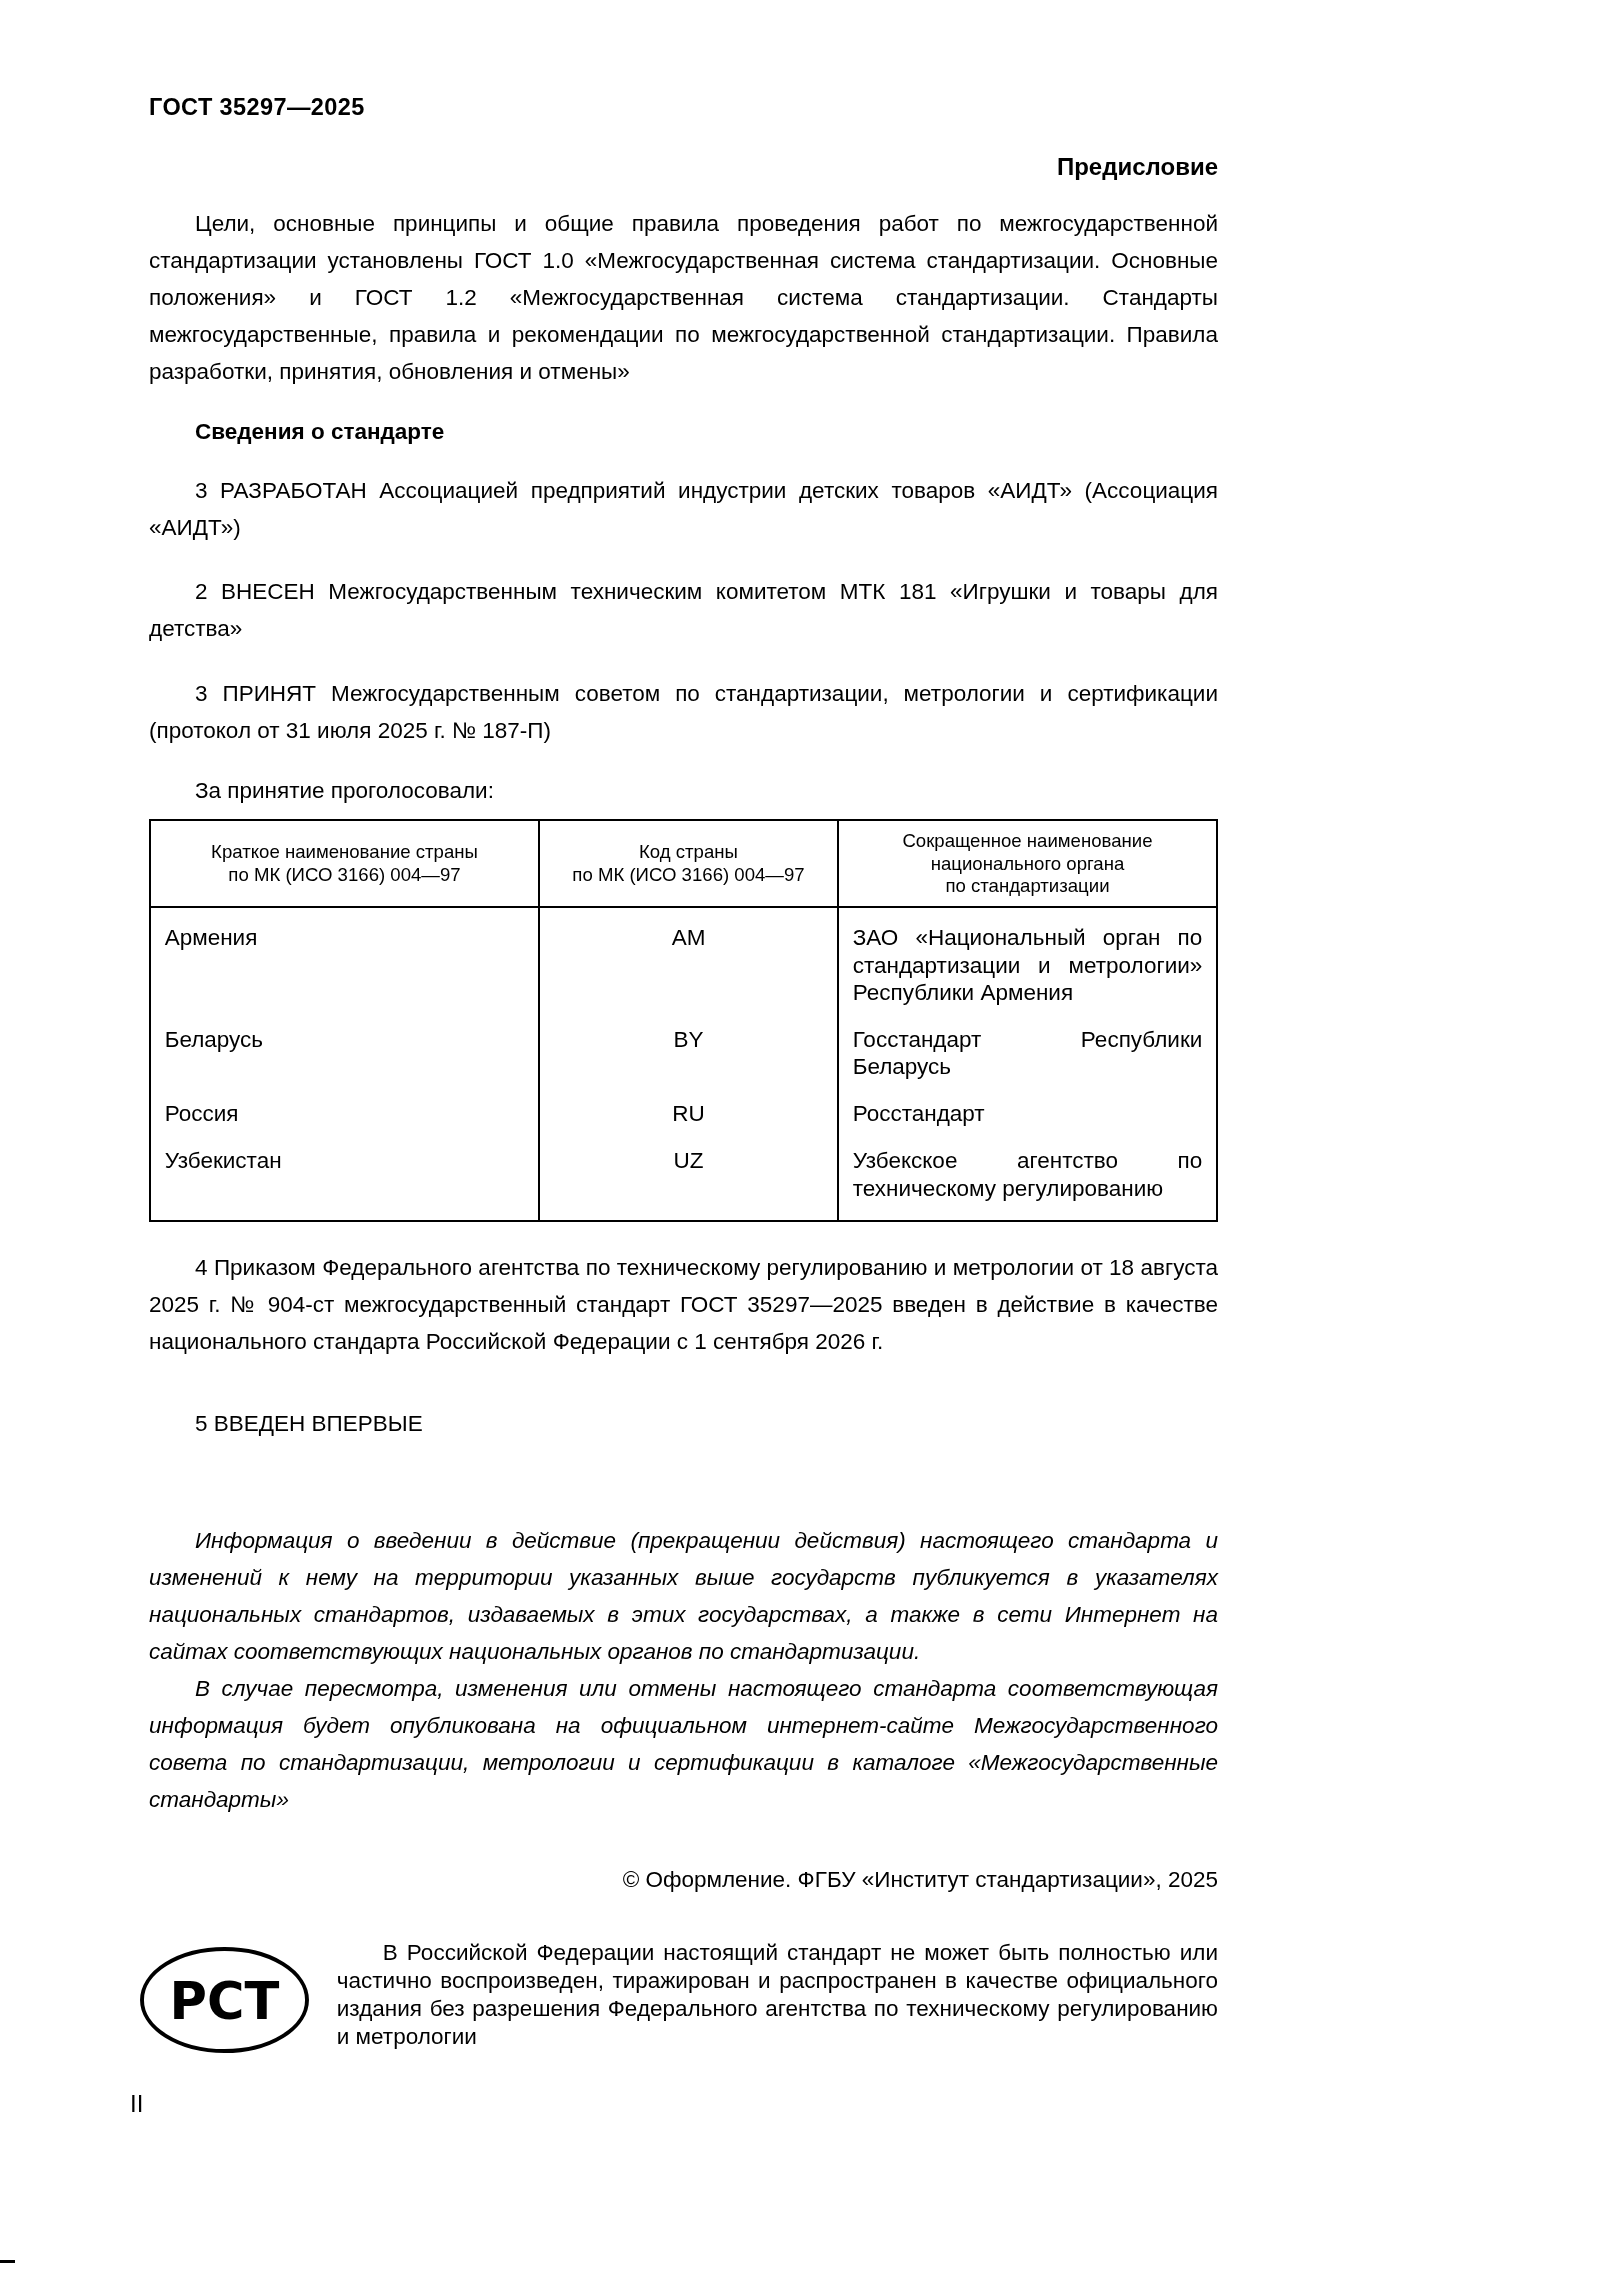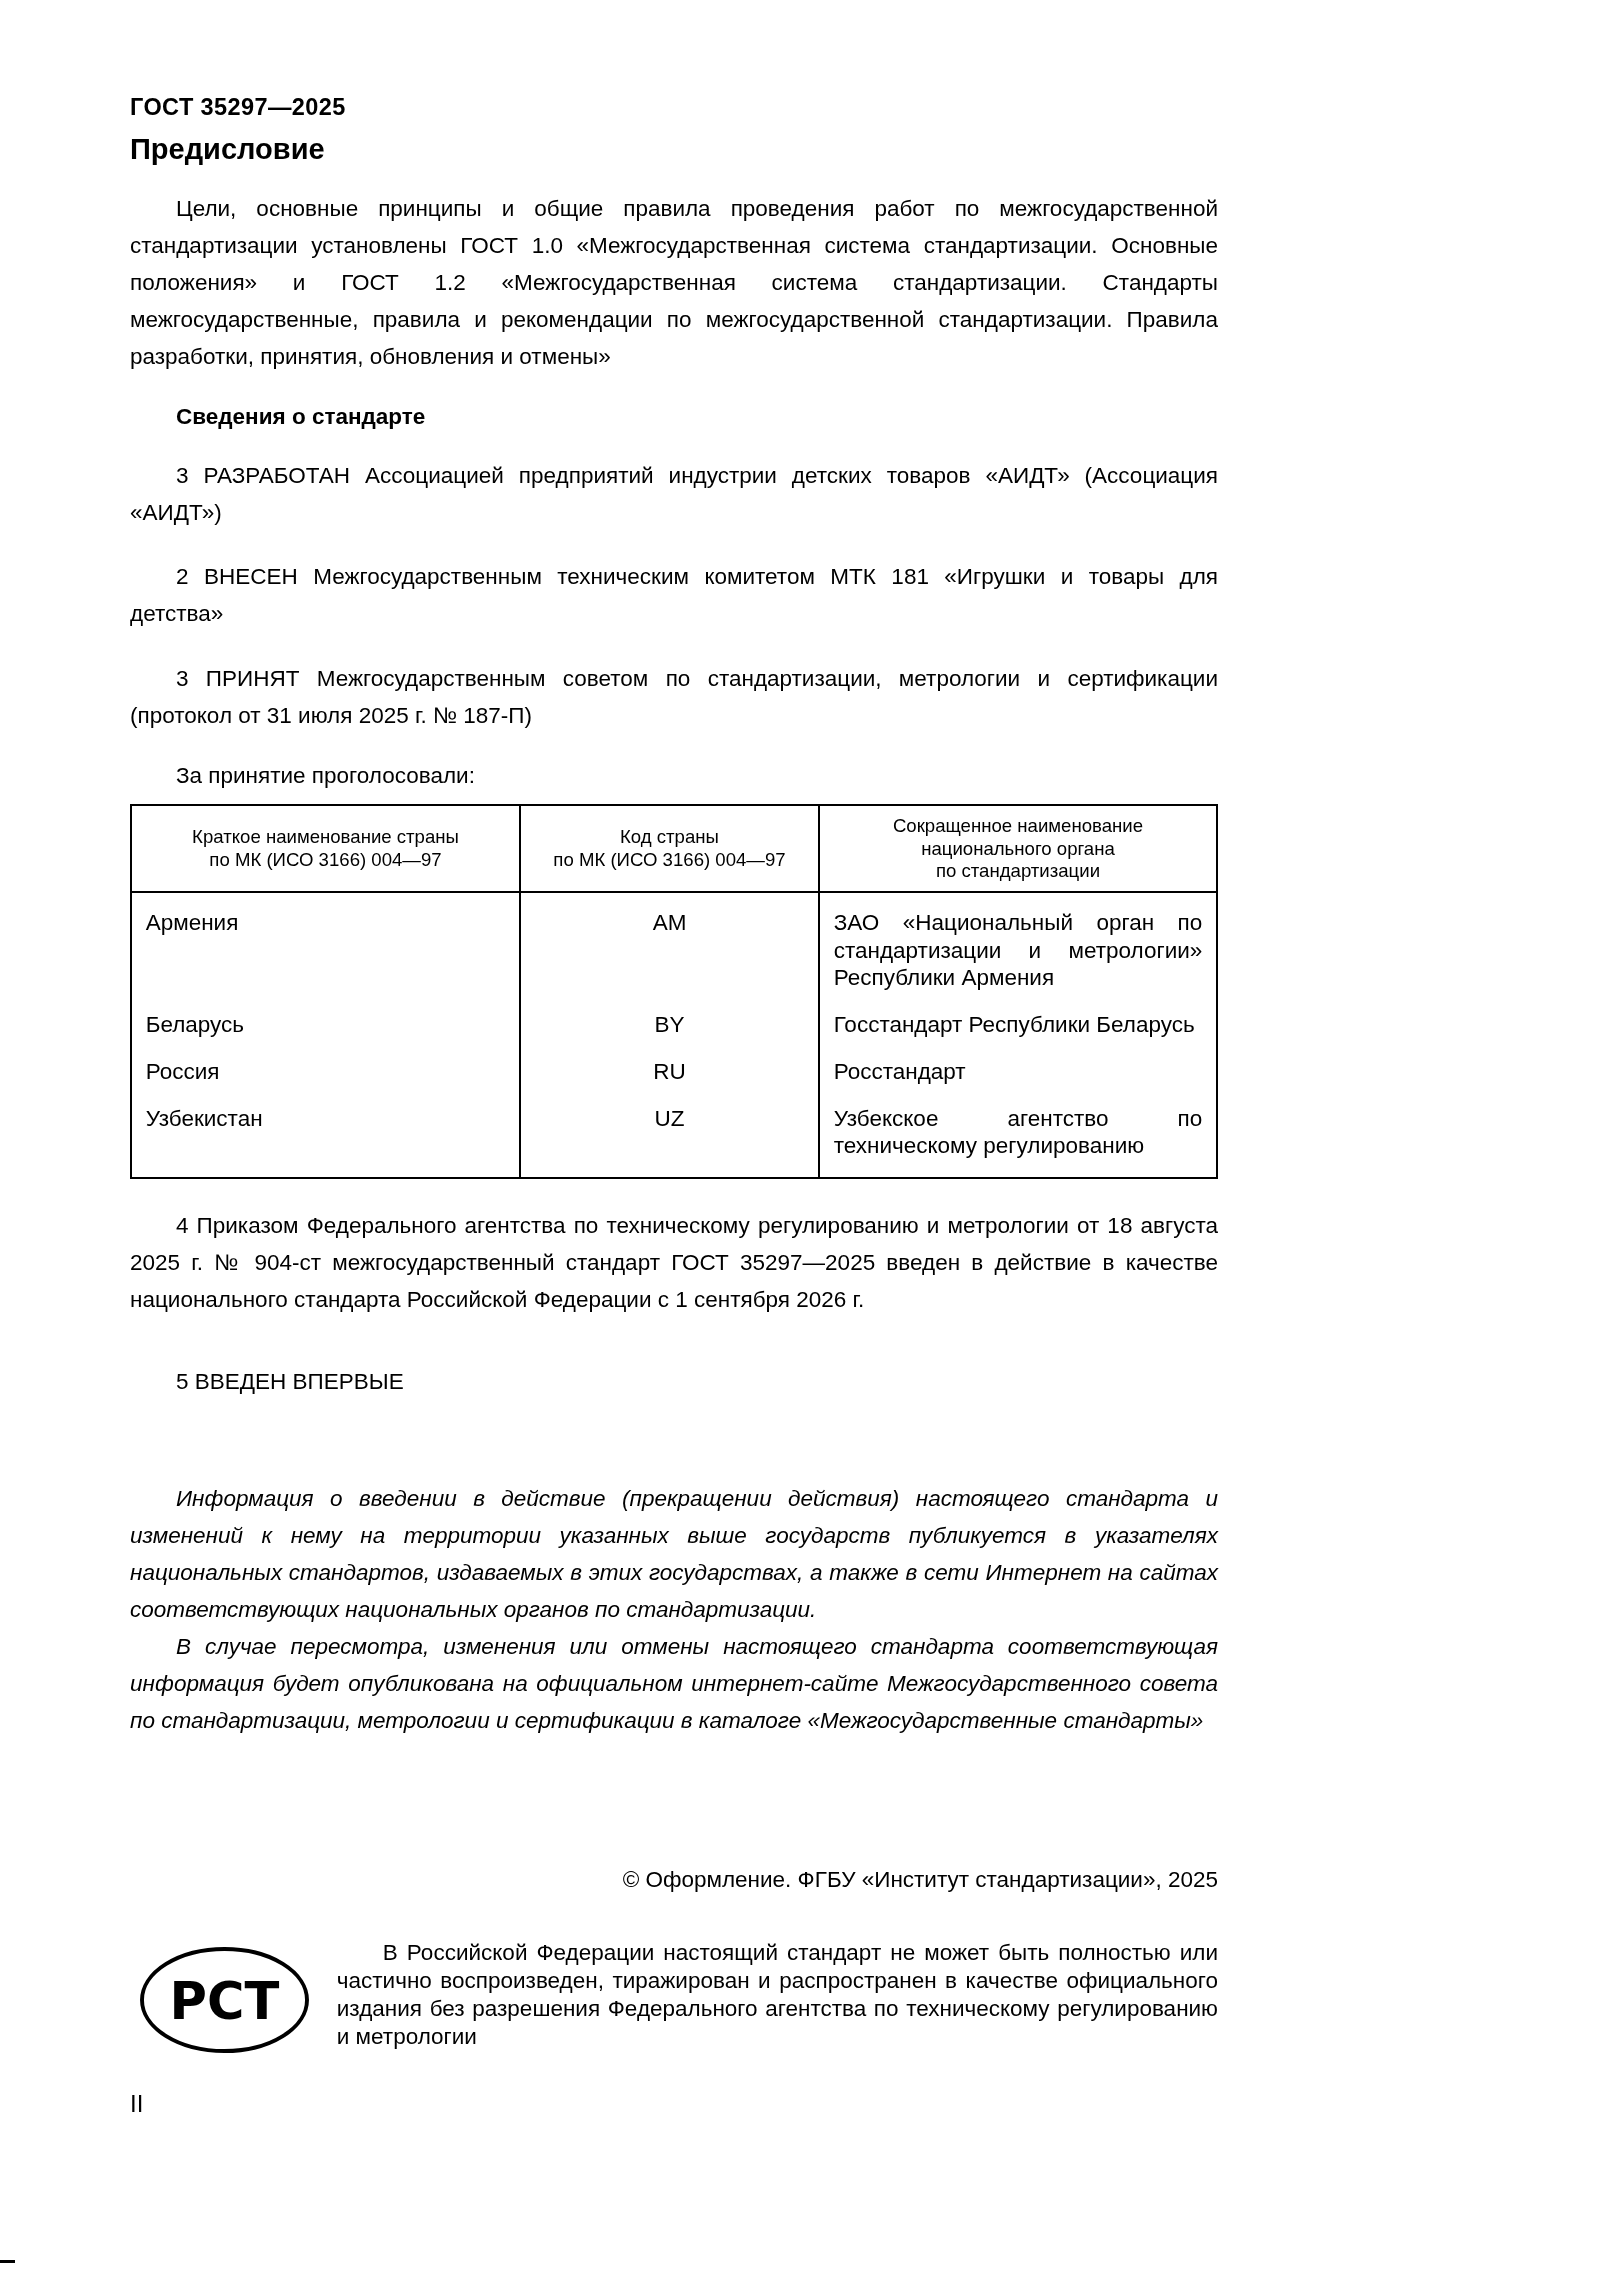--- a/index.html
+++ b/index.html
@@ -5,24 +5,25 @@
   * { box-sizing: border-box; margin: 0; padding: 0; }
   html, body { background: #ffffff; }
   .page {
     position: relative;
     width: 1348px;
     height: 2293px;
     background: #ffffff;
     color: #000000;
     font-family: "Liberation Sans", sans-serif;
     overflow: hidden;
+    padding-left: 19px;
   }
   .content { padding: 94px 130px 0 130px; }
   .doc-code { font-size: 23.5px; font-weight: bold; letter-spacing: 0.4px; }
-  .title { text-align: left; font-size: 29px; font-weight: bold; margin-top: 12px; }
+  .title { text-align: right; font-size: 24px; font-weight: bold; margin-top: 32px; }
   .para {
     font-size: 22.5px;
     line-height: 37px;
     text-align: justify;
     text-indent: 46px;
   }
   .intro { margin-top: 23.5px; }
   .section-heading {
     font-size: 22.5px;
     font-weight: bold;

